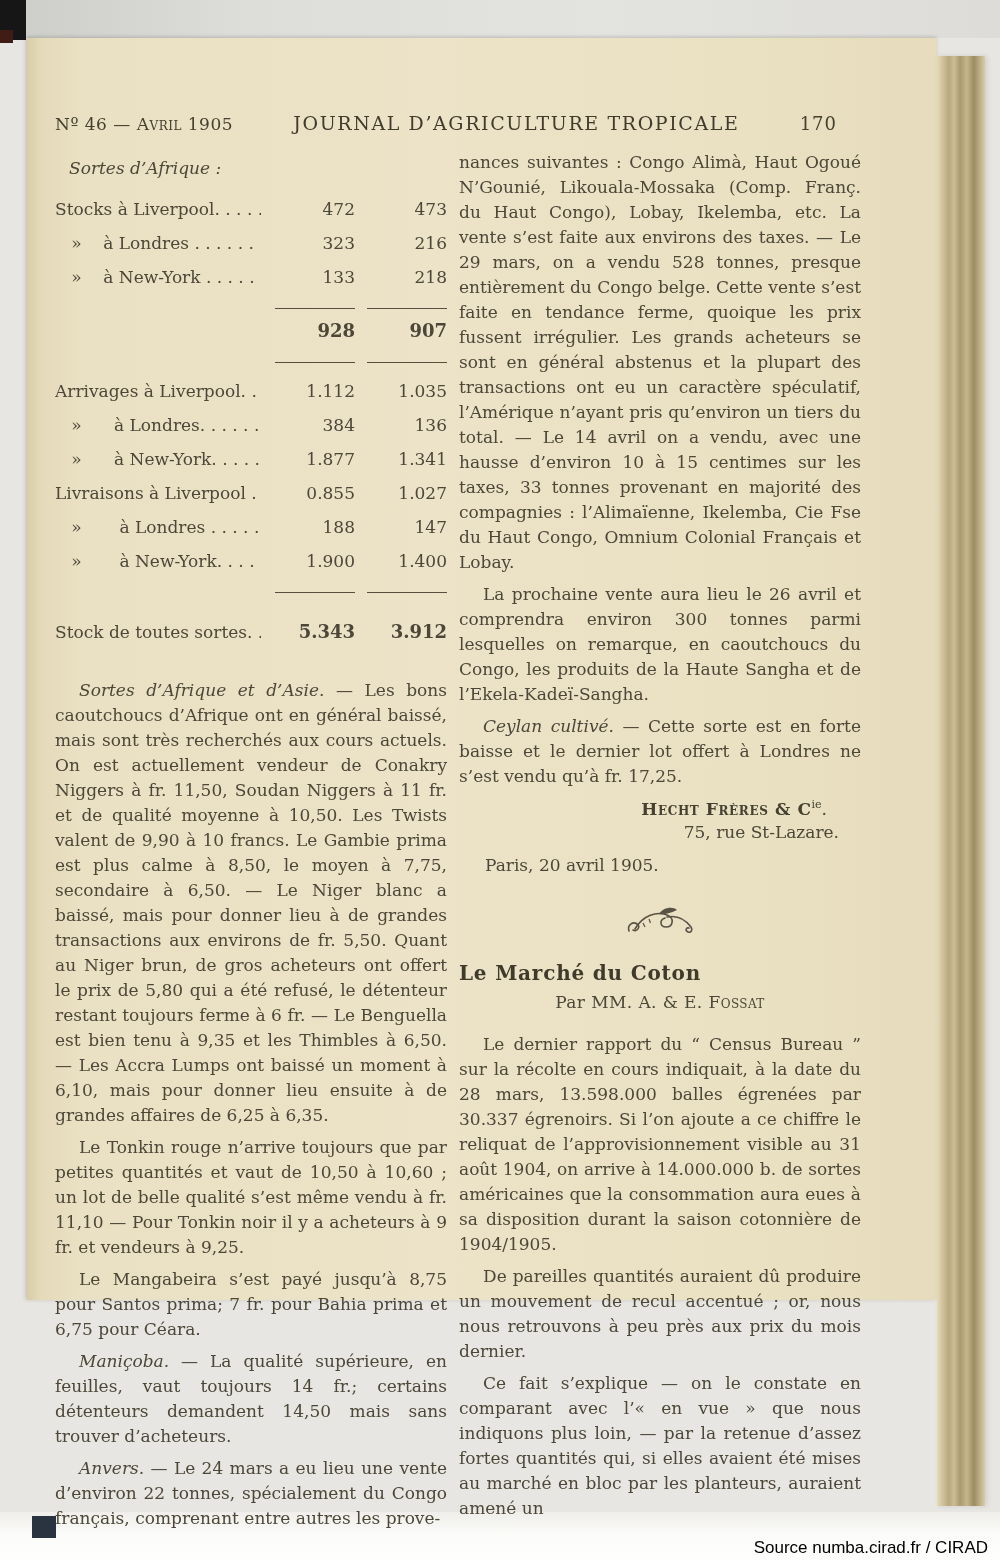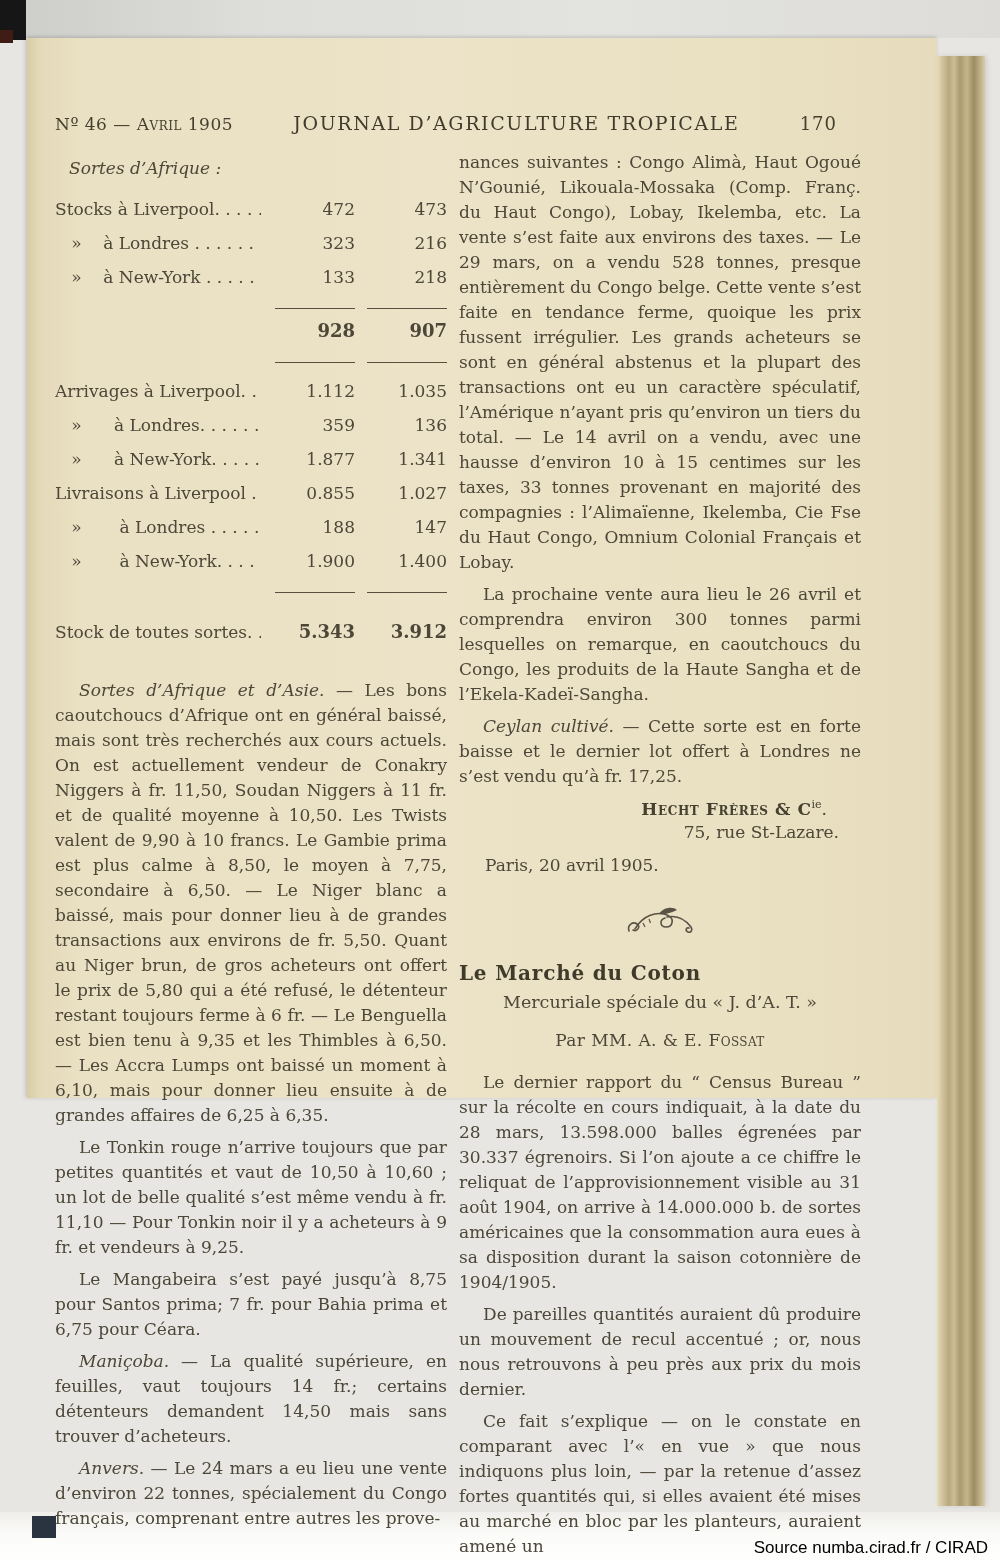--- a/index.html
+++ b/index.html
@@ -11,21 +11,21 @@
   
   .top-strip{position:absolute;left:0;top:0;width:1000px;height:38px;
     background:linear-gradient(90deg,#ccccc8,#ddddda 25%,#e3e3e0 60%,#dddcd8);}
   .bottom-strip{position:absolute;left:0;top:1512px;width:1000px;height:54px;
     background:linear-gradient(180deg,#efeeea,#fbfbf9 40%,#ffffff);}
   .corner-black{position:absolute;left:0;top:0;width:26px;height:40px;background:#161616;}
   .corner-red{position:absolute;left:0;top:30px;width:13px;height:13px;background:#41201614;background:#3f1d15;}
   .corner-navy{position:absolute;left:32px;top:1516px;width:24px;height:22px;background:#2a3340;}
 
   
-  .page{position:absolute;left:27px;top:38px;width:910px;height:1060px;
+  .page{position:absolute;left:27px;top:38px;width:910px;height:1262px;
     background:linear-gradient(90deg,#d9cda8 0px,#e5daba 14px,#eae0c3 55px,#ece3c8 45%,#eae0c2 80%,#e6dcbd 100%);
     box-shadow:-2px 0 4px rgba(0,0,0,.12), 0 -2px 3px rgba(0,0,0,.08);}
   .page-edge{position:absolute;left:937px;top:56px;width:48px;height:1450px;
     background:linear-gradient(90deg,#e6dbb9 0px,#cfc09a 6px,#baa87e 12px,#cdbd96 17px,#ab9a70 23px,#c6b68d 30px,#9c8c64 37px,#bfb088 43px,#d8cca8 48px);
     box-shadow:2px 0 5px rgba(0,0,0,.10);}
   
   .page-header{position:absolute;left:28px;top:74px;width:782px;display:flex;align-items:baseline;color:#45402f;}
   .issue{font-variant:small-caps;font-size:17px;letter-spacing:.5px;white-space:nowrap;}
   .journal{flex:1;text-align:center;font-size:19px;letter-spacing:1.6px;white-space:nowrap;color:#403b2b;}
   .pagenum{font-size:18px;letter-spacing:1px;}
@@ -121,21 +121,21 @@
         </div>
       <div class="gap8"></div>
 
       <div class="trow">
         <span class="tlabel">Arrivages à Liverpool. . . . . . .</span>
         <span class="tval">1.112</span>
         <span class="tval">1.035</span>
       </div>
       <div class="trow">
         <span class="tlabel">&nbsp;&nbsp;&nbsp;»&nbsp;&nbsp;&nbsp;&nbsp;&nbsp;&nbsp;à Londres. . . . . . . .</span>
-        <span class="tval">359</span>
+        <span class="tval">384</span>
         <span class="tval">136</span>
       </div>
       <div class="trow">
         <span class="tlabel">&nbsp;&nbsp;&nbsp;»&nbsp;&nbsp;&nbsp;&nbsp;&nbsp;&nbsp;à New-York. . . . . .</span>
         <span class="tval">1.877</span>
         <span class="tval">1.341</span>
       </div>
       <div class="trow">
         <span class="tlabel">Livraisons à Liverpool . . . . . .</span>
         <span class="tval">0.855</span>
@@ -190,21 +190,20 @@
           <path d="M6 26 C4 20 10 16 14 19 C18 22 14 27 10 25"></path>
           <path d="M12 24 C20 10 34 6 44 10 C52 13 50 22 43 22 C37 22 36 15 42 13"></path>
           <path d="M44 12 C54 10 62 14 68 22 C70 25 68 28 65 27 C62 26 63 22 66 23"></path>
         </g>
         <path d="M36 9 C40 2 50 1 54 5 C48 8 41 10 36 9 Z" fill="#5a5345"></path>
         <path d="M20 18 l2 4 M26 14 l1.5 4" stroke="#5a5345" stroke-width="1.2"></path>
       </svg>
     </div>
 
     <div class="cotton-title">Le Marché du Coton</div>
-    <div class="cotton-sub">Mercuriale spéciale du « J. d’A. T. »</div>
     <div class="cotton-by"><span>Par MM. A. &amp; E. </span><span class="sc">Fossat</span></div>
 
     <p class="para"><span>Le dernier rapport du “ Census Bureau ” sur la récolte en cours indiquait, à la date du 28 mars, 13.598.000 balles égrenées par 30.337 égrenoirs. Si l’on ajoute a ce chiffre le reliquat de l’approvisionnement visible au 31 août 1904, on arrive à 14.000.000 b. de sortes américaines que la consommation aura eues à sa disposition durant la saison cotonnière de 1904/1905.</span></p>
     <p class="para"><span>De pareilles quantités auraient dû produire un mouvement de recul accentué ; or, nous nous retrouvons à peu près aux prix du mois dernier.</span></p>
     <p class="para"><span>Ce fait s’explique — on le constate en comparant avec l’« en vue » que nous indiquons plus loin, — par la retenue d’assez fortes quantités qui, si elles avaient été mises au marché en bloc par les planteurs, auraient amené un</span></p>
   </div>
 
 </div>
 
 <div class="page-edge"></div>

